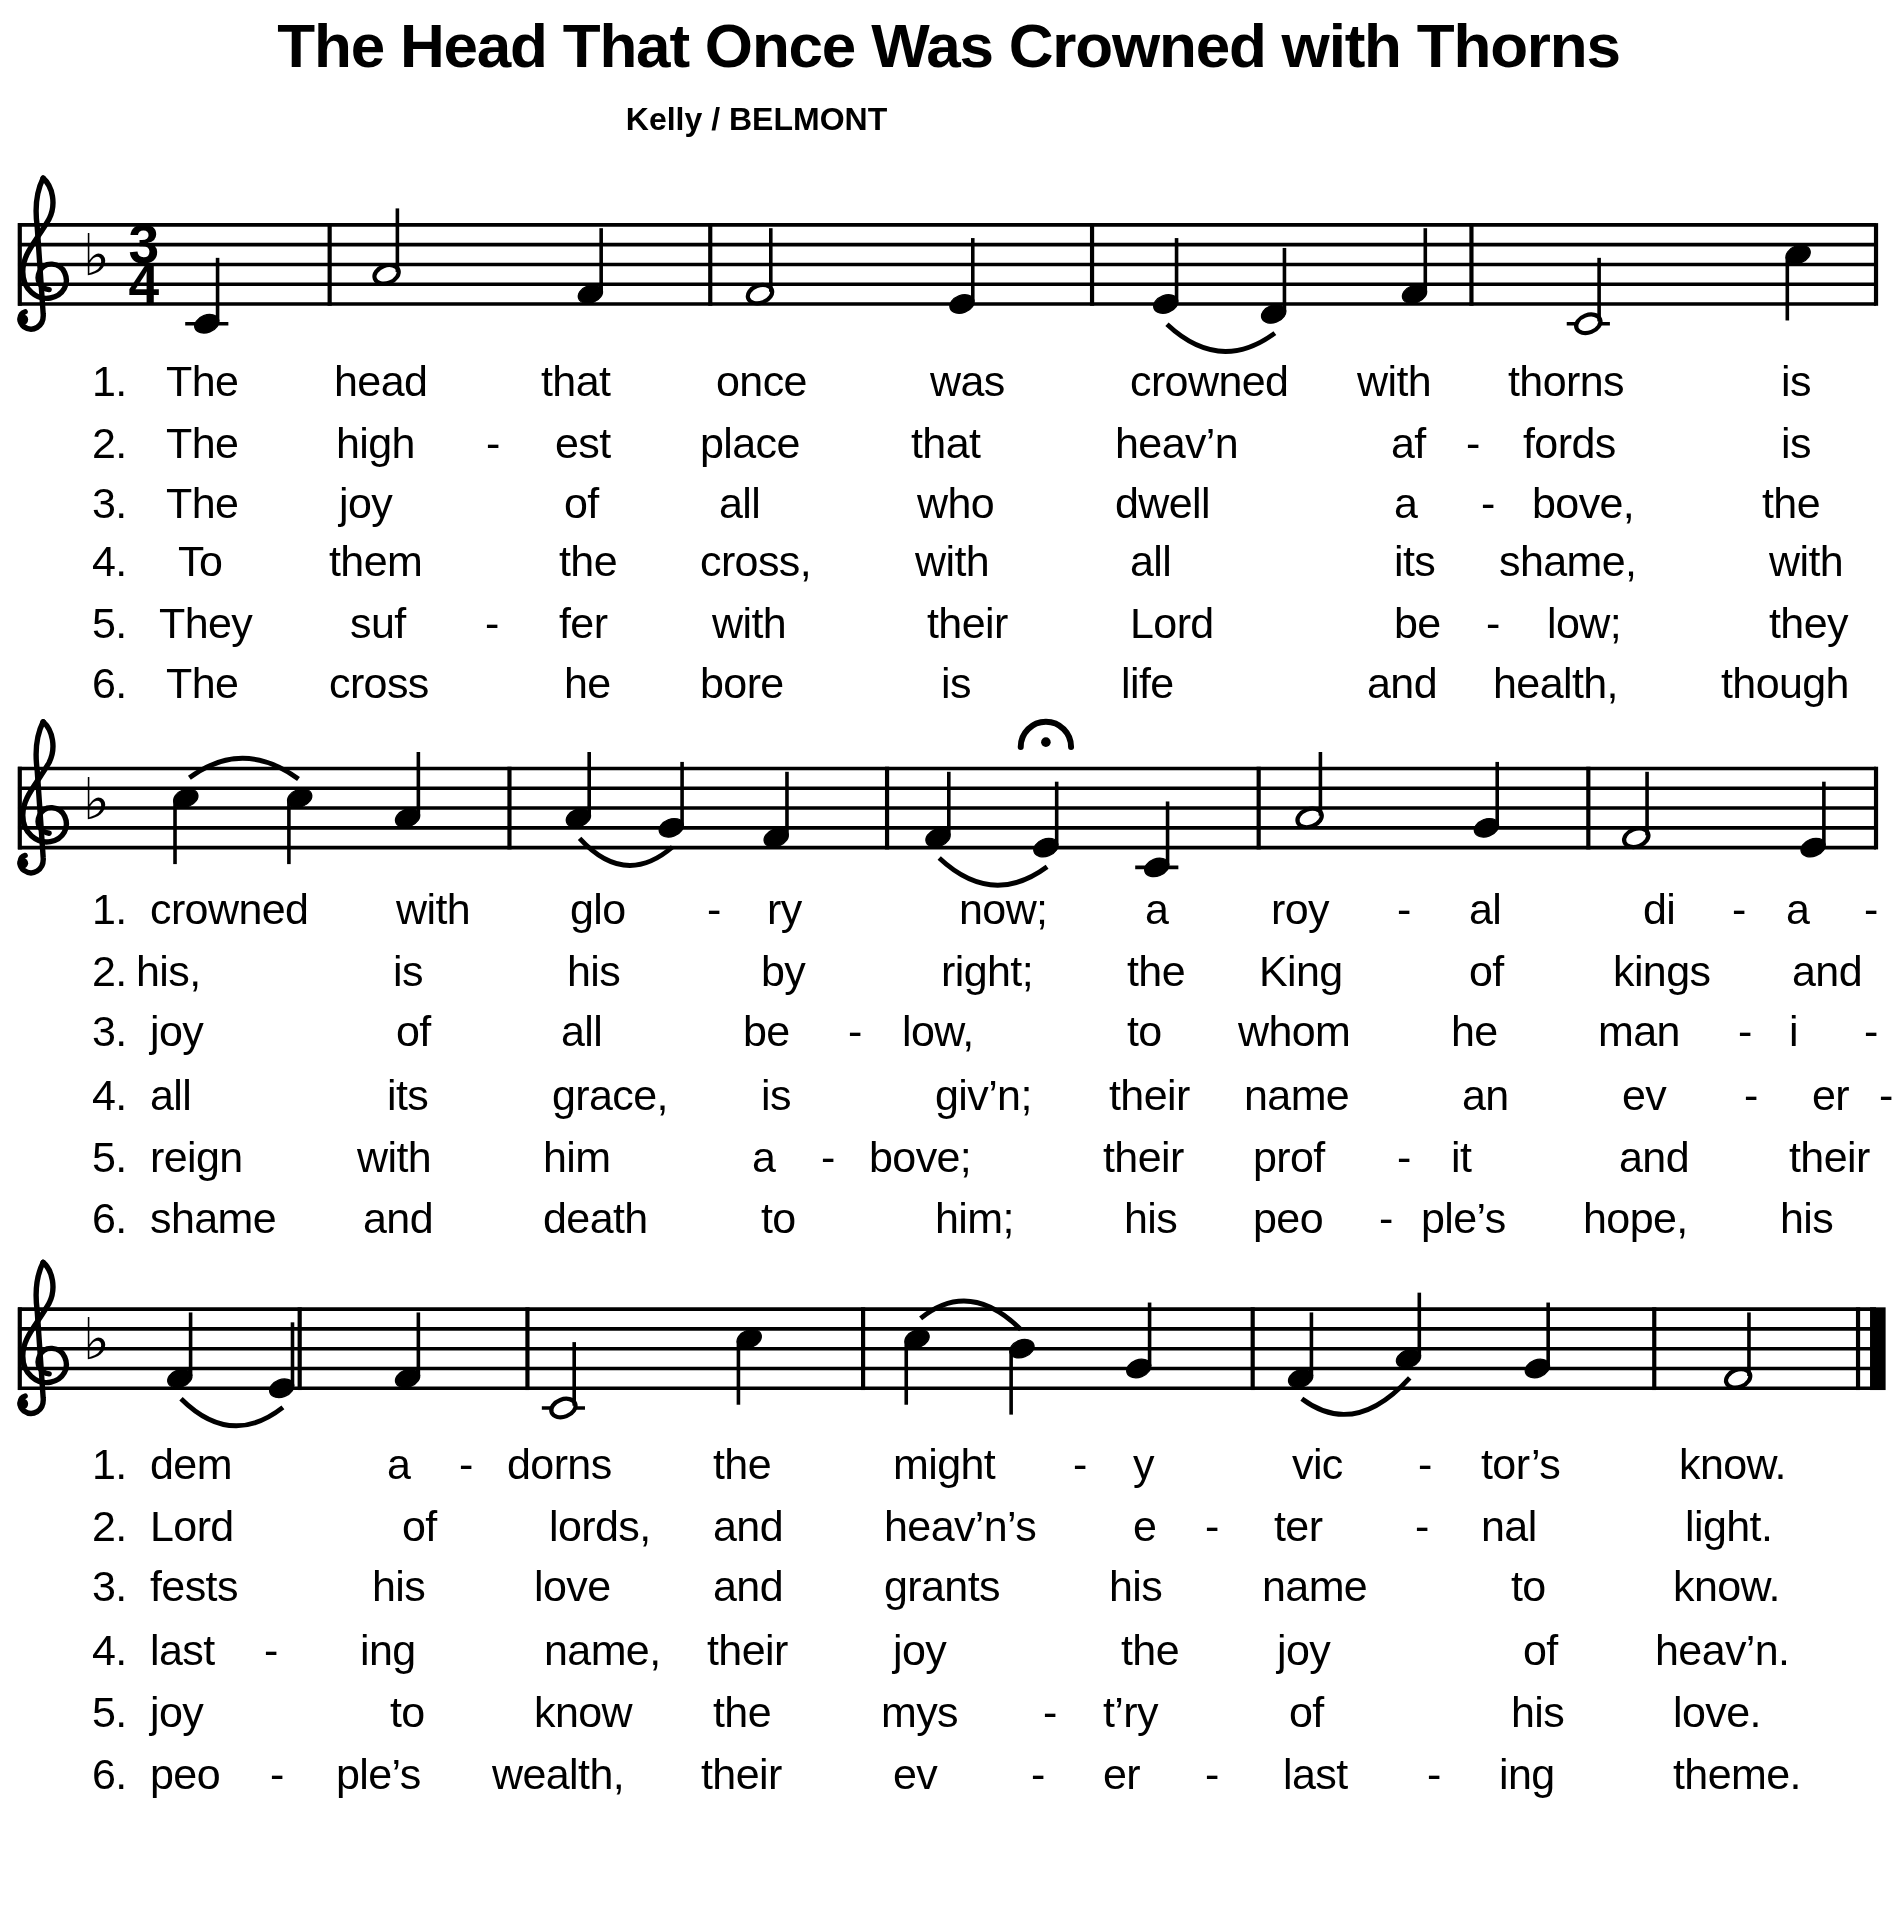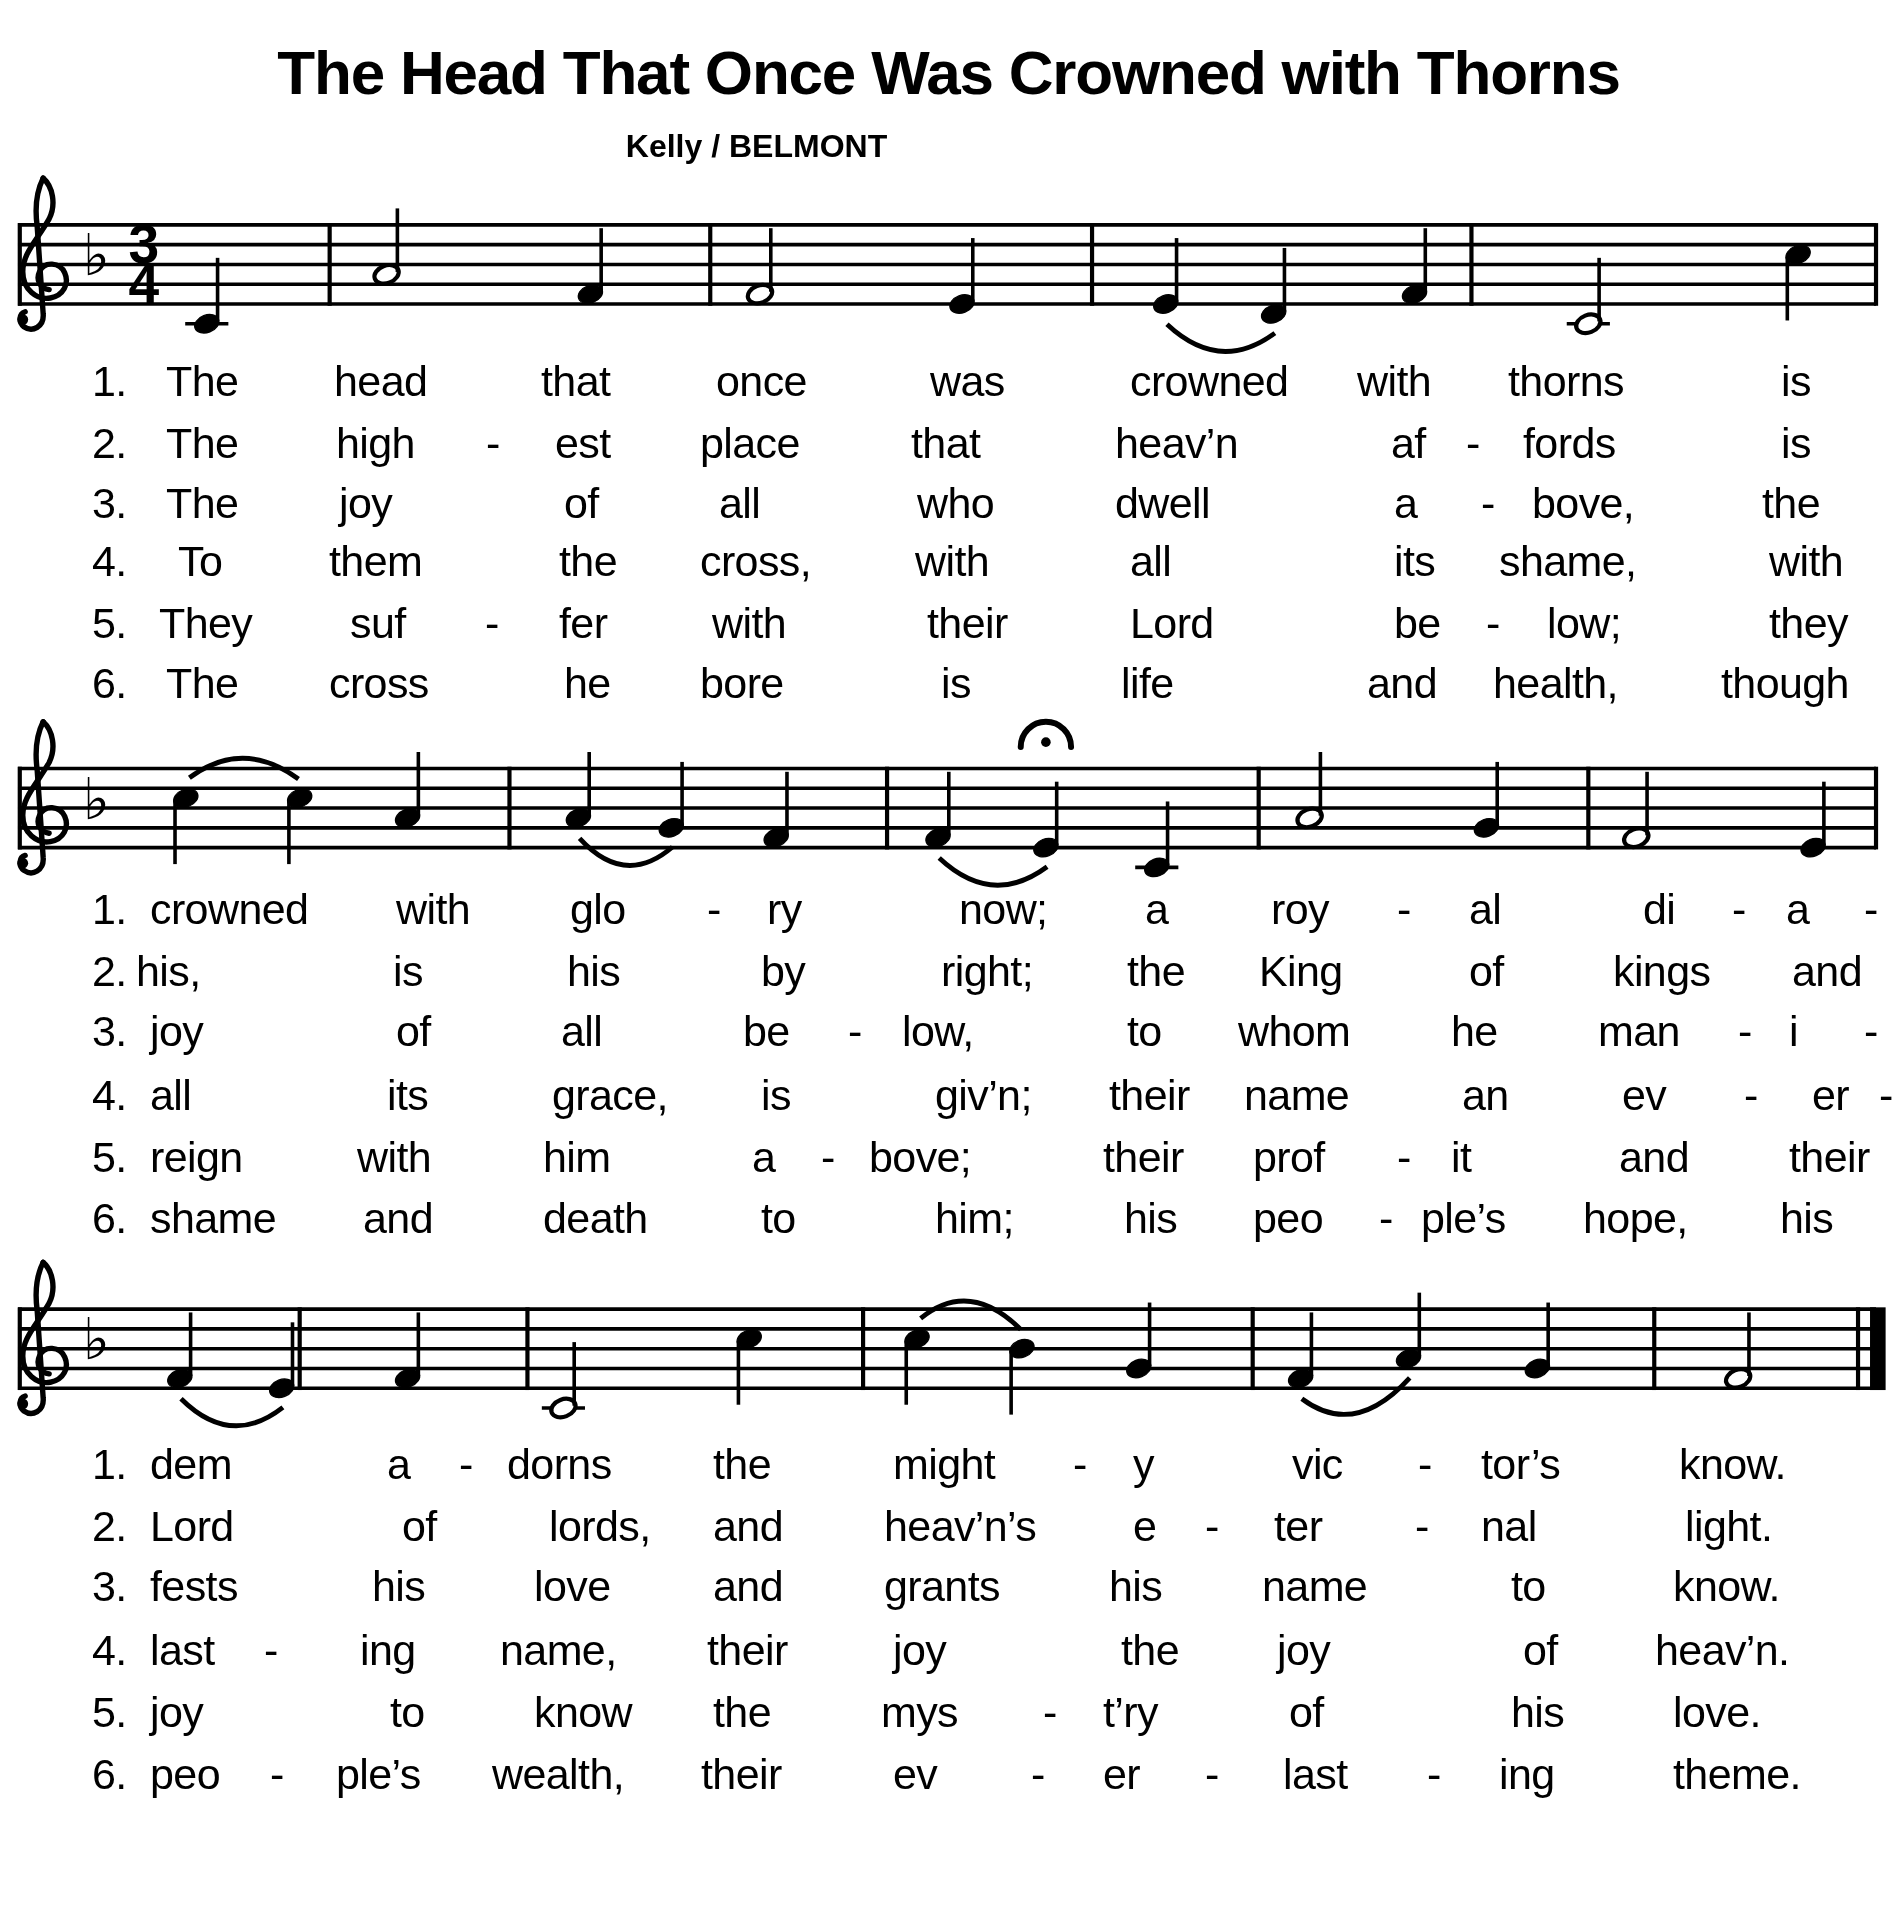--- a/index.html
+++ b/index.html
@@ -1,18 +1,18 @@
 <!DOCTYPE html>
 <html style="font-size:9.6px"><head>
 <meta charset="utf-8">
 <style>
   html,body{margin:0;padding:0;background:#fff;}
   body{width:1897px;height:1926px;position:relative;font-family:"Liberation Sans",sans-serif;color:#000;overflow:hidden;}
   #page{position:absolute;left:0;top:0;width:1897px;height:1926px;background:#fff;}
-  .abs{position:absolute;margin-top:27px;}
+  .abs{position:absolute;}
   #title{left:0;top:9.6px;width:1897px;text-align:center;font-size:62px;font-weight:bold;letter-spacing:-1.2px;white-space:nowrap;}
   #subtitle{left:0;top:101px;width:1513px;text-align:center;font-size:32px;font-weight:bold;}
   #music-svg{position:absolute;left:0;top:0;width:1897px;height:1926px;}
   .lyric-row{position:absolute;left:0;width:1897px;height:55px;}
   .lyric-word{position:absolute;top:0;font-size:43px;letter-spacing:-0.6px;white-space:nowrap;line-height:52px;}
   #footer{position:absolute;left:0;top:1832px;width:1897px;text-align:center;}
   .footer-line{font-size:18.6px;line-height:25px;}
 </style>
 </head>
 <body>
@@ -473,21 +473,21 @@
           <span class="lyric-word" style="left: 1109px;">his</span>
           <span class="lyric-word" style="left: 1262px;">name</span>
           <span class="lyric-word" style="left: 1511px;">to</span>
           <span class="lyric-word" style="left: 1673px;">know.</span>
         </div>
         <div class="lyric-row" style="top: 1624px;">
           <span class="lyric-word" style="left: 92px;">4.</span>
           <span class="lyric-word" style="left: 150px;">last</span>
           <span class="lyric-word" style="left: 264px;">-</span>
           <span class="lyric-word" style="left: 360px;">ing</span>
-          <span class="lyric-word" style="left: 500px;">name,</span>
+          <span class="lyric-word" style="left: 544px;">name,</span>
           <span class="lyric-word" style="left: 707px;">their</span>
           <span class="lyric-word" style="left: 893px;">joy</span>
           <span class="lyric-word" style="left: 1121px;">the</span>
           <span class="lyric-word" style="left: 1277px;">joy</span>
           <span class="lyric-word" style="left: 1523px;">of</span>
           <span class="lyric-word" style="left: 1655px;">heav’n.</span>
         </div>
         <div class="lyric-row" style="top: 1686px;">
           <span class="lyric-word" style="left: 92px;">5.</span>
           <span class="lyric-word" style="left: 150px;">joy</span>

